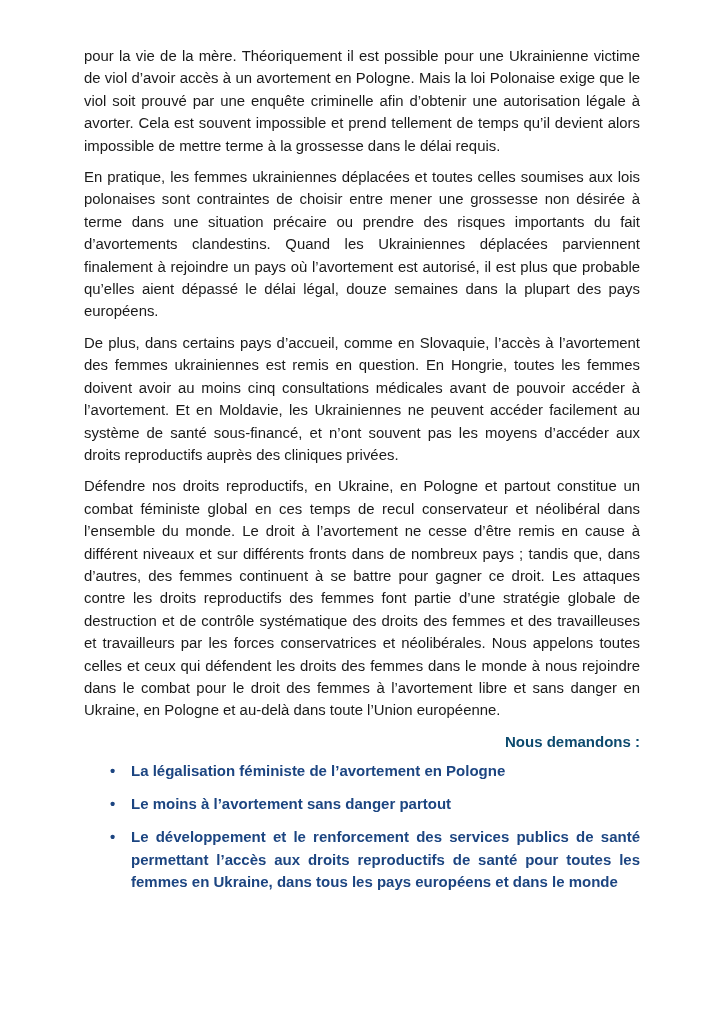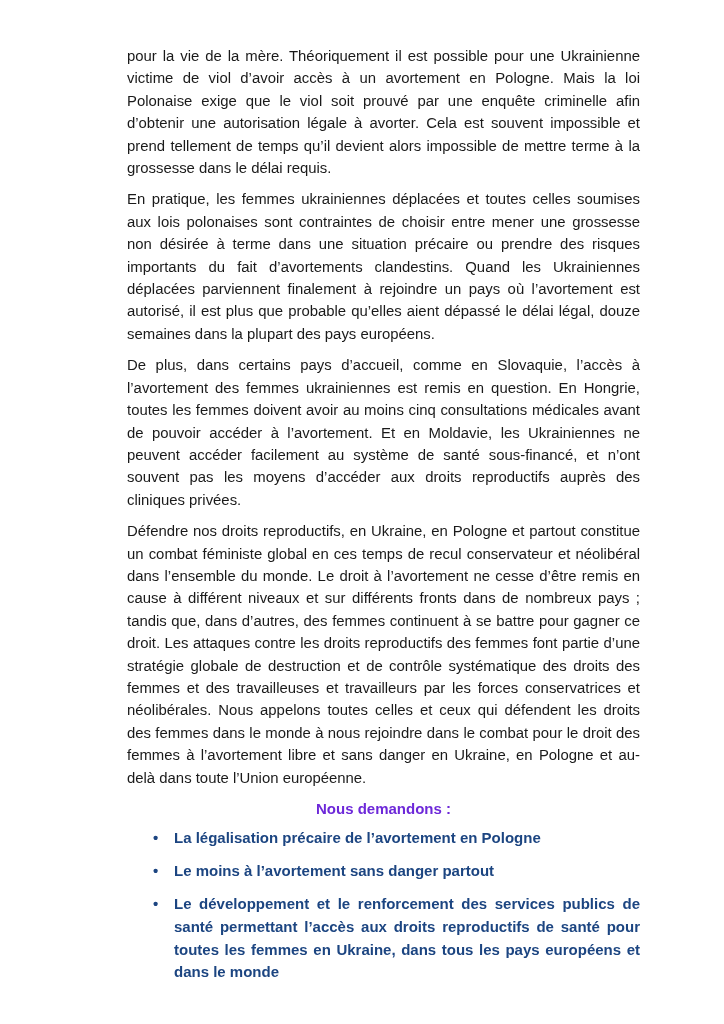--- a/index.html
+++ b/index.html
@@ -9,40 +9,39 @@
   }
   .page {
     position: relative;
     width: 724px;
     height: 1024px;
     background: #ffffff;
     overflow: hidden;
     font-family: "Liberation Sans", sans-serif;
     color: #1a1a1a;
     box-sizing: border-box;
-    padding-left: 43px;
   }
   .content {
     box-sizing: border-box;
     padding: 45px 84px 0 84px;
   }
   .para {
     margin: 0 0 9px 0;
     font-size: 14.9px;
     line-height: 22.4px;
     text-align: justify;
     color: #1a1a1a;
   }
   .demands-heading {
     margin: 9px 0 7px 0;
     font-size: 15px;
     line-height: 22.4px;
     font-weight: 700;
-    color: #6d28d9;
-    text-align: center;
+    color: #0c4a6e;
+    text-align: right;
   }
   .demands-list {
     list-style: none;
     margin: 0;
     padding: 0;
   }
   .demand-item {
     position: relative;
     margin: 0 0 10px 0;
     padding-left: 47px;
@@ -69,21 +68,21 @@
     <p class="para">pour la vie de la mère. Théoriquement il est possible pour une Ukrainienne victime de viol d’avoir accès à un avortement en Pologne. Mais la loi Polonaise exige que le viol soit prouvé par une enquête criminelle afin d’obtenir une autorisation légale à avorter. Cela est souvent impossible et prend tellement de temps qu’il devient alors impossible de mettre terme à la grossesse dans le délai requis.</p>
     <p class="para">En pratique, les femmes ukrainiennes déplacées et toutes celles soumises aux lois polonaises sont contraintes de choisir entre mener une grossesse non désirée à terme dans une situation précaire ou prendre des risques importants du fait d’avortements clandestins. Quand les Ukrainiennes déplacées parviennent finalement à rejoindre un pays où l’avortement est autorisé, il est plus que probable qu’elles aient dépassé le délai légal, douze semaines dans la plupart des pays européens.</p>
     <p class="para">De plus, dans certains pays d’accueil, comme en Slovaquie, l’accès à l’avortement des femmes ukrainiennes est remis en question. En Hongrie, toutes les femmes doivent avoir au moins cinq consultations médicales avant de pouvoir accéder à l’avortement. Et en Moldavie, les Ukrainiennes ne peuvent accéder facilement au système de santé sous-financé, et n’ont souvent pas les moyens d’accéder aux droits reproductifs auprès des cliniques privées.</p>
     <p class="para">Défendre nos droits reproductifs, en Ukraine, en Pologne et partout constitue un combat féministe global en ces temps de recul conservateur et néolibéral dans l’ensemble du monde. Le droit à l’avortement ne cesse d’être remis en cause à différent niveaux et sur différents fronts dans de nombreux pays&nbsp;; tandis que, dans d’autres, des femmes continuent à se battre pour gagner ce droit. Les attaques contre les droits reproductifs des femmes font partie d’une stratégie globale de destruction et de contrôle systématique des droits des femmes et des travailleuses et travailleurs par les forces conservatrices et néolibérales. Nous appelons toutes celles et ceux qui défendent les droits des femmes dans le monde à nous rejoindre dans le combat pour le droit des femmes à l’avortement libre et sans danger en Ukraine, en Pologne et au-delà dans toute l’Union européenne.</p>
 
     <h2 class="demands-heading">Nous demandons&nbsp;:</h2>
 
     <ul class="demands-list">
       <li class="demand-item">
         <span class="bullet">•</span>
-        <span>La légalisation précaire de l’avortement en Pologne</span>
+        <span>La légalisation féministe de l’avortement en Pologne</span>
       </li>
       <li class="demand-item">
         <span class="bullet">•</span>
         <span>Le moins à l’avortement sans danger partout</span>
       </li>
       <li class="demand-item">
         <span class="bullet">•</span>
         <span>Le développement et le renforcement des services publics de santé permettant l’accès aux droits reproductifs de santé pour toutes les femmes en Ukraine, dans tous les pays européens et dans le monde</span>
       </li>
     </ul>

